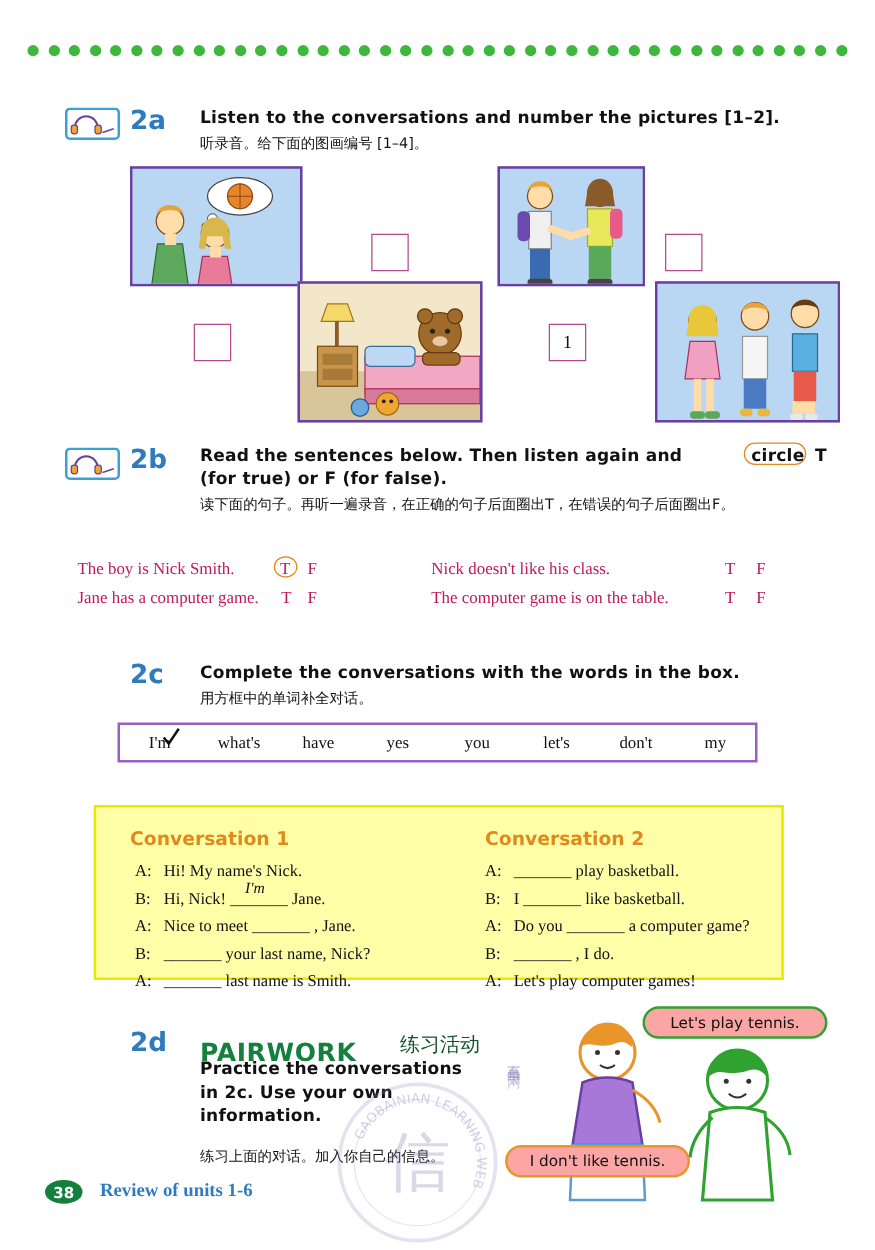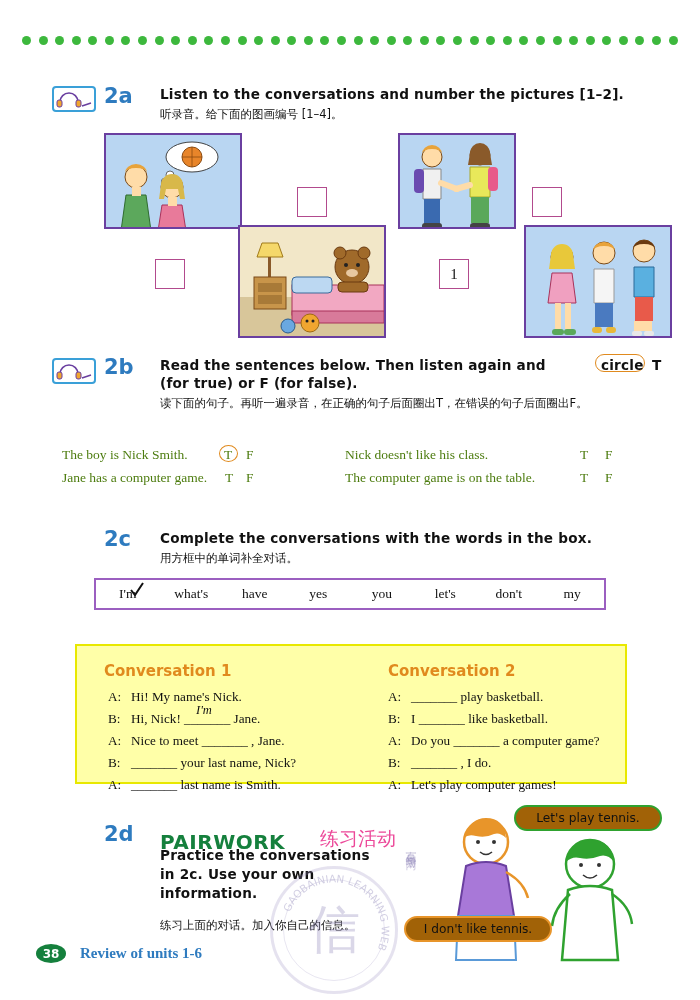--- a/index.html
+++ b/index.html
@@ -51,21 +51,21 @@
     width:30px; height:30px;
     font-family:"Liberation Serif", serif;
     font-size:15px; color:#111;
     display:flex; align-items:center; justify-content:center;
   }
 
   
   .sent {
     position:absolute;
     font-family:"Liberation Serif", serif;
-    font-size:13.5px; color:#4d7c0f;
+    font-size:13.5px; color:#be185d;
   }
   .circleT {
     position:absolute;
     width:19px; height:17px;
     border:1.4px solid #e08a1e;
     border-radius:50%;
   }
   .circle-word {
     position:absolute;
     border:1.4px solid #e08a1e;
@@ -112,27 +112,27 @@
 
   
   .pairwork {
     position:absolute;
     font-family:"DejaVu Sans", sans-serif;
     font-weight:bold; font-size:20px; color:#15803d; letter-spacing:0.5px;margin-top:10px;
   }
   .pairwork-cn {
     position:absolute;
     font-family:"DejaVu Sans", sans-serif;
-    font-size:19px; color:#ec4899;text-align:right;
+    font-size:16px; color:#14532d;text-align:right;
   }
   .bubble {
     position:absolute;
     border:2px solid #2fa22f;
     border-radius:16px;
-    background:#a16207;
+    background:#fca5a5;
     font-family:"DejaVu Sans", sans-serif;
     font-size:12.2px; color:#111;
     display:flex; align-items:center; justify-content:center;
     padding:0 8px;
   }
   .bubble.orange { border-color:#e8952a; }
 
   
   .pagenum {
     position:absolute;

